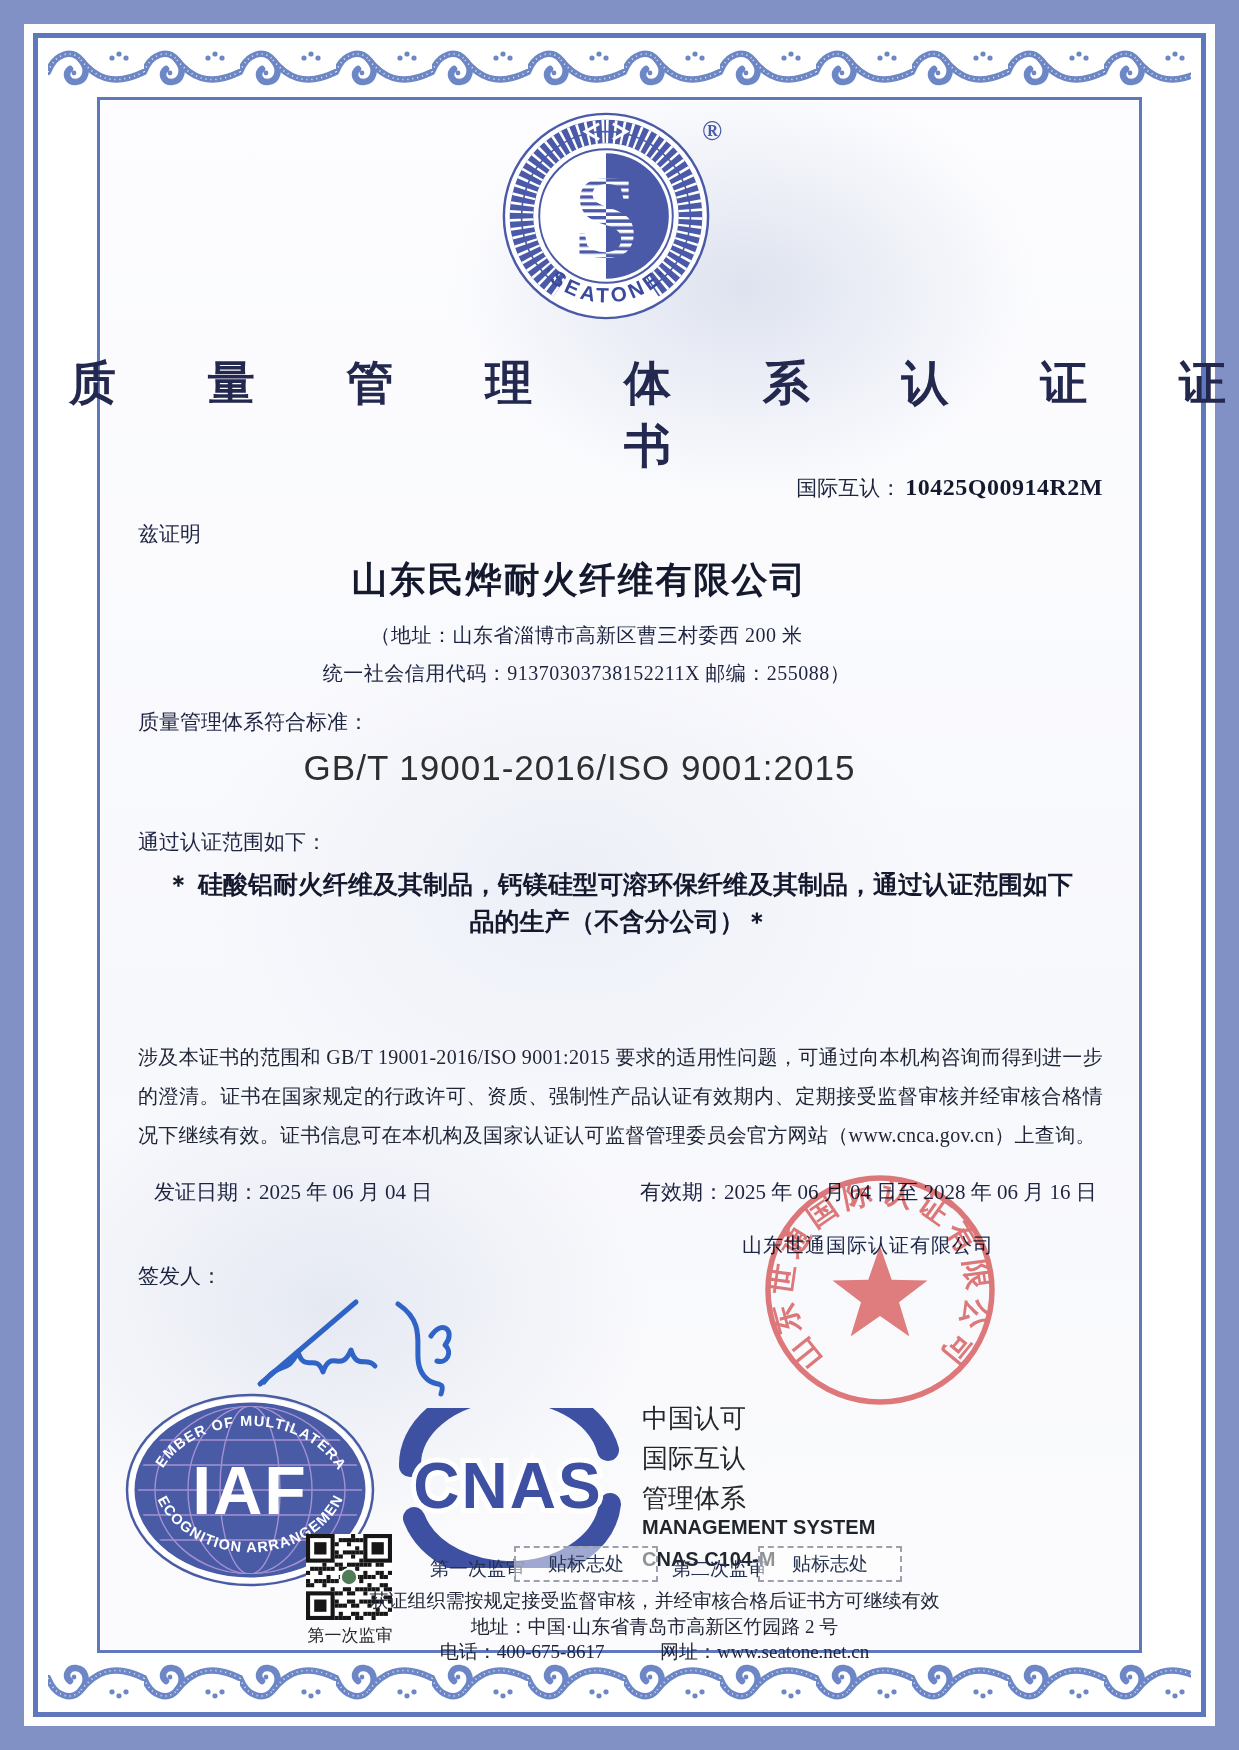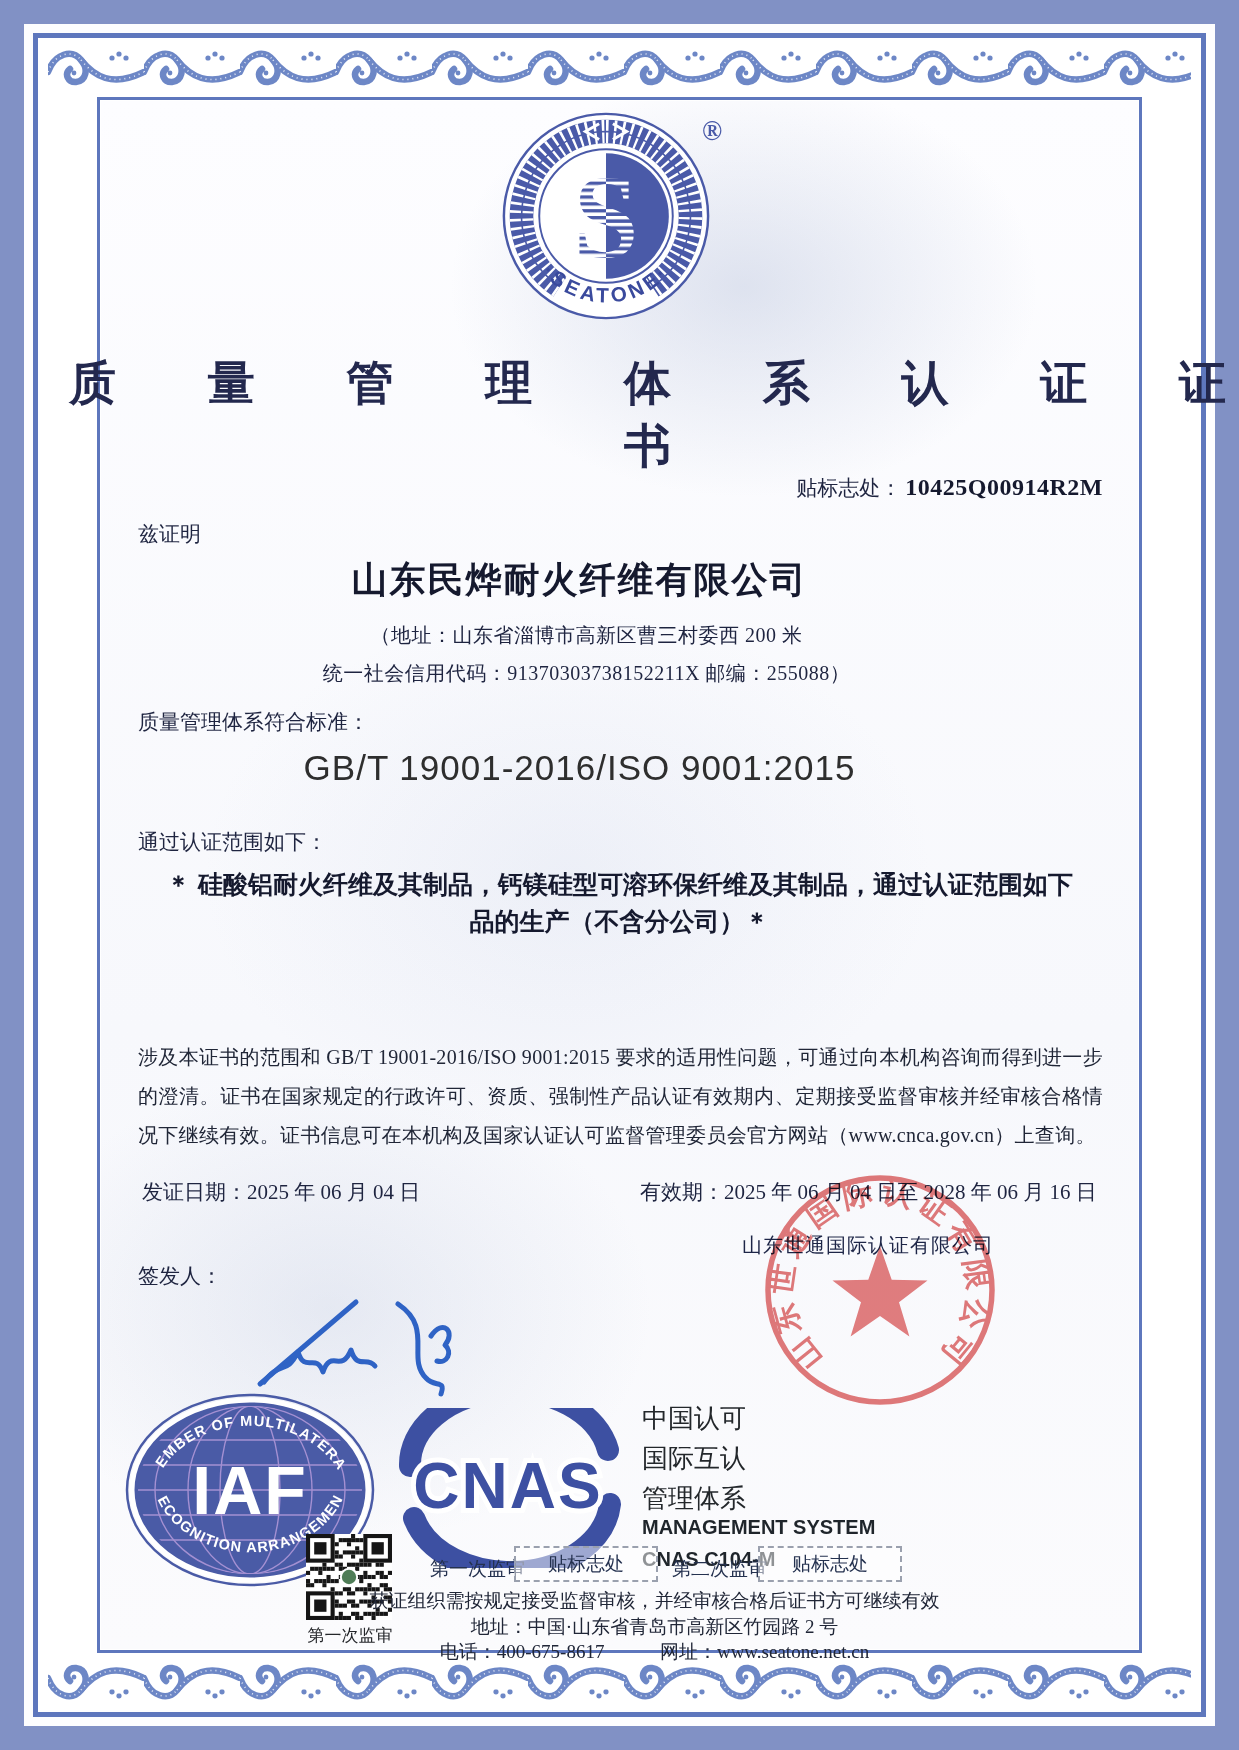--- a/index.html
+++ b/index.html
@@ -132,39 +132,39 @@
   <text y="42" font-size="120" font-weight="bold" text-anchor="middle" font-family="'Liberation Serif','DejaVu Serif',serif" fill="url(#stb)" clip-path="url(#clL)">S</text>
   <text y="42" font-size="120" font-weight="bold" text-anchor="middle" font-family="'Liberation Serif','DejaVu Serif',serif" fill="url(#stw)" clip-path="url(#clR)">S</text>
   <text font-size="21" font-weight="bold" letter-spacing="4" fill="#3a4a9d" font-family="'Liberation Sans','DejaVu Sans',sans-serif">
     <textPath href="#seatArc" startOffset="50%" text-anchor="middle">·SEATONE·</textPath>
   </text>
 </svg>
 <div class="abs reg" style="left:702px;top:116px">®</div>
 
 <div class="abs title" style="left:0;top:352px">质 量 管 理 体 系 认 证 证 书</div>
 <div class="abs" style="right:136px;top:474px;white-space:nowrap">
-  <span class="serif" style="font-size:21px;color:#1e2440">贴标志处：</span>
+  <span class="serif" style="font-size:21px;color:#1e2440">国际互认：</span>
   <span class="serif" style="font-size:24px;font-weight:bold;color:#15192e;letter-spacing:0.5px">10425Q00914R2M</span>
 </div>
 
 <div class="abs lbl" style="left:138px;top:520px">兹证明</div>
 <div class="abs center-block company" style="top:556px">山东民烨耐火纤维有限公司</div>
 <div class="abs center-block addr" style="top:622px">（地址：山东省淄博市高新区曹三村委西 200 米</div>
 <div class="abs center-block addr" style="top:660px">统一社会信用代码：91370303738152211X 邮编：255088）</div>
 
 <div class="abs lbl" style="left:138px;top:708px">质量管理体系符合标准：</div>
 <div class="abs center-block standard sans" style="top:748px">GB/T 19001-2016/ISO 9001:2015</div>
 
 <div class="abs lbl" style="left:138px;top:828px">通过认证范围如下：</div>
 <div class="abs scope sans" style="top:866px">＊ 硅酸铝耐火纤维及其制品，钙镁硅型可溶环保纤维及其制品，通过认证范围如下</div>
 <div class="abs scope sans" style="top:903px">品的生产（不含分公司）＊</div>
 
 <div class="abs para" style="left:138px;right:136px;top:1038px">涉及本证书的范围和 GB/T 19001-2016/ISO 9001:2015 要求的适用性问题，可通过向本机构咨询而得到进一步的澄清。证书在国家规定的行政许可、资质、强制性产品认证有效期内、定期接受监督审核并经审核合格情况下继续有效。证书信息可在本机构及国家认证认可监督管理委员会官方网站（www.cnca.gov.cn）上查询。</div>
 
-<div class="abs dateline" style="left:142px;top:1178px">发证日期：2025 年 06 月 04 日</div>
+<div class="abs dateline" style="left:154px;top:1178px">发证日期：2025 年 06 月 04 日</div>
 <div class="abs dateline" style="left:640px;top:1178px">有效期：2025 年 06 月 04 日至 2028 年 06 月 16 日</div>
 
 <div class="abs issuer" style="left:742px;top:1232px">山东世通国际认证有限公司</div>
 <div class="abs lbl" style="left:138px;top:1262px">签发人：</div>
 
 <svg class="abs" style="left:248px;top:1282px;width:250px;height:130px" viewBox="0 0 250 130">
   <g fill="none" stroke="#2f63c5" stroke-width="5" stroke-linecap="round" stroke-linejoin="round">
     <path d="M12,102 L108,20"></path>
     <path d="M16,100 C32,78 38,94 50,70 C57,92 68,70 75,90 C83,66 93,92 103,68 C109,88 119,74 127,84"></path>
     <path d="M150,22 C186,46 158,76 178,96 C187,106 198,97 193,112"></path>

